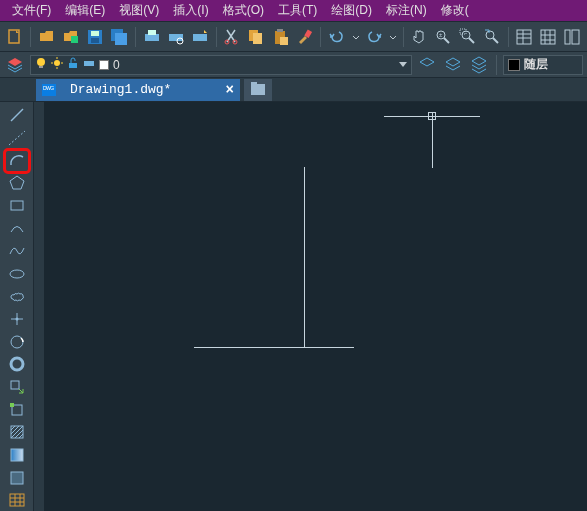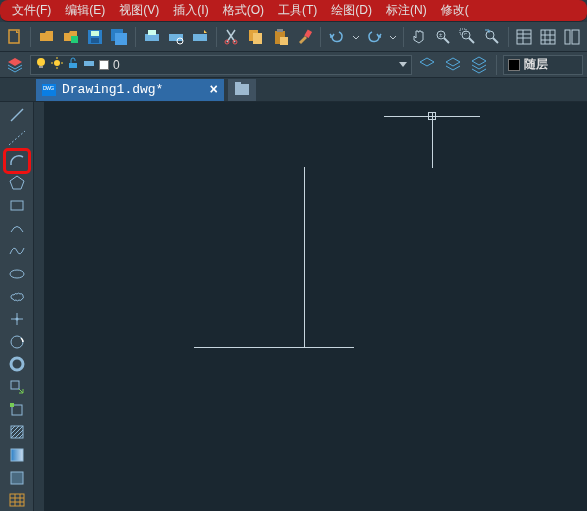--- a/index.html
+++ b/index.html
@@ -10,27 +10,26 @@
     font-family: "Microsoft YaHei", "SimSun", Arial, sans-serif;
     font-size: 12px;
     color: #e0e0e0;
     overflow: hidden;
     position: relative;
   }
 
   
   .menubar {
     height: 22px;
-    background: #b91c1c;
+    background: #701a75;
     display: flex;
     align-items: center;
     padding: 0 6px;
     gap: 2px;
     border-bottom: 1px solid #1e2a33;
-    border-radius: 8px;
   }
   .menu-item {
     padding: 2px 6px;
     white-space: nowrap;
     cursor: default;
   }
 
   
   .toolbar {
     height: 30px;
@@ -100,21 +99,21 @@
     padding-left: 36px;
     gap: 4px;
     border-bottom: 1px solid #1e2a33;
   }
   .doctab {
     height: 22px;
     background: #2f6aa6;
     display: flex;
     align-items: center;
     padding: 0 6px;
-    gap: 6px;
+    gap: 14px;
     color: #fff;
     font-family: "Courier New", monospace;
     font-size: 13px;
   }
   .doctab .file-icon {
     width: 14px; height: 12px;
     background: #0a7ee3;
     position: relative;
   }
   .doctab .file-icon::after {

